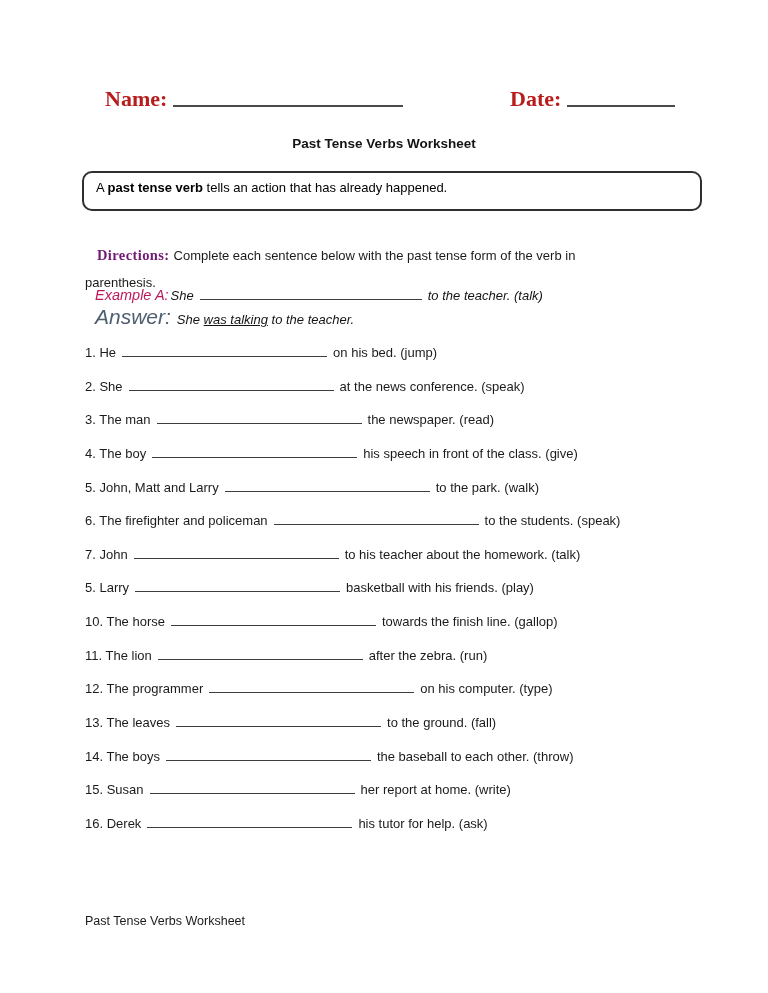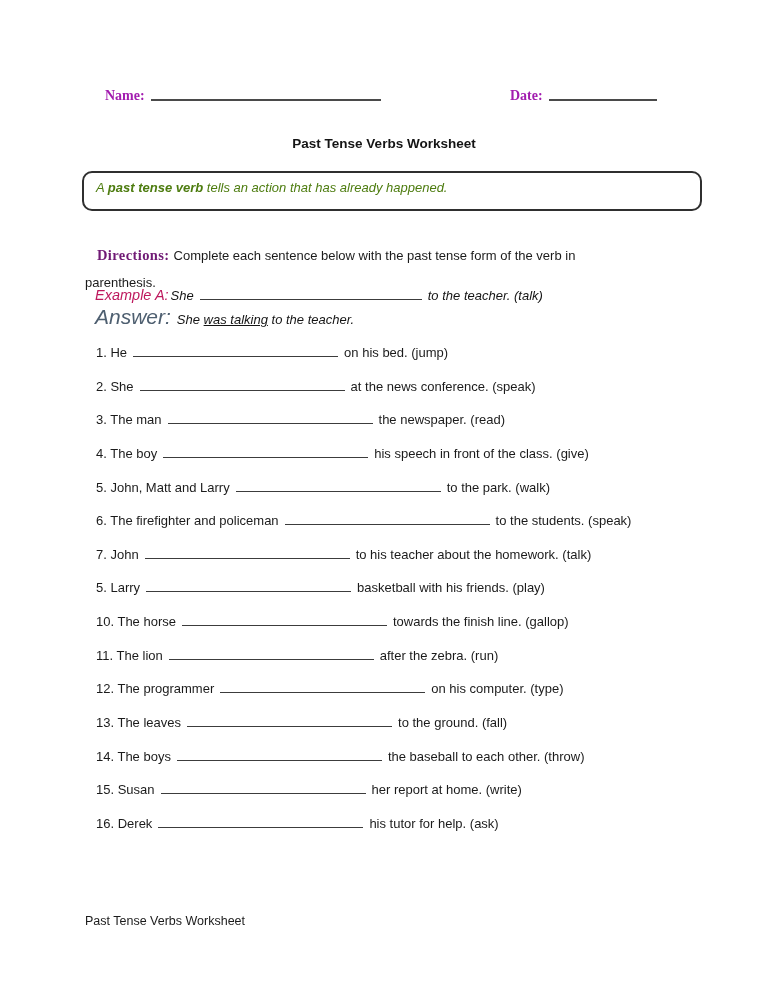--- a/index.html
+++ b/index.html
@@ -2,47 +2,47 @@
 <html><head>
 <meta charset="utf-8">
 <style>
   html,body{margin:0;padding:0;background:#fff;}
   .page{
     position:relative;width:768px;height:993px;background:#ffffff;
     font-family:"Liberation Sans",sans-serif;color:#1b1b1b;overflow:hidden;
   }
   
   .name-date-row{position:absolute;top:86px;left:0;width:768px;height:30px;
-    font-family:"Liberation Serif",serif;font-weight:bold;font-size:14px;color:#a21caf;}
+    font-family:"Liberation Serif",serif;font-weight:bold;font-size:22px;color:#b91c1c;}
   .name-field{position:absolute;left:105px;top:0;white-space:nowrap;}
   .date-field{position:absolute;left:510px;top:0;white-space:nowrap;}
   .u-line{display:inline-block;border-bottom:2px solid #4a4a4a;height:13px;vertical-align:-1px;margin-left:6px;}
   .name-line{width:230px;}
   .date-line{width:108px;}
   
   .title{position:absolute;top:136px;left:0;width:768px;text-align:center;
     font-weight:bold;font-size:13.5px;color:#141414;}
   
   .def-box{position:absolute;left:82px;top:171px;width:600px;height:25px;
     border:2px solid #2f2f2f;border-radius:10px;padding:7px 4px 4px 12px;
-    font-size:13px;color:#4d7c0f;background:#fff;font-style:italic;}
+    font-size:13px;color:#000000;background:#fff;}
   
   .directions{position:absolute;left:85px;top:229px;width:548px;
     font-size:13px;line-height:27px;text-indent:12px;color:#1b1b1b;}
   .dir-label{font-family:"Liberation Serif",serif;color:#701a75;font-size:14.5px;
     letter-spacing:0.4px;font-weight:600;margin-right:4px;}
   
   .example-block{position:absolute;left:95px;top:285px;font-size:13px;font-style:italic;color:#141414;}
   .ex-line{white-space:nowrap;line-height:21px;}
   .ex-label{color:#be185d;font-size:14.5px;margin-right:2px;font-style:italic;font-weight:500;}
   .ans-label{color:#4e5f70;font-size:21px;margin-right:6px;font-style:italic;font-weight:500;}
   .ex-blank{display:inline-block;width:222px;border-bottom:1.3px solid #3c3c3c;height:11px;margin:0 6px;}
   .ans-underline{text-decoration:underline;}
   
-  .items{position:absolute;left:96px;top:336px;width:660px;font-size:13px;}
+  .items{position:absolute;left:85px;top:336px;width:660px;font-size:13px;}
   .item-row{line-height:33.65px;height:33.65px;white-space:nowrap;}
   .blank{display:inline-block;width:205px;border-bottom:1.3px solid #3c3c3c;height:11px;margin:0 6px;}
   
   .footer{position:absolute;left:85px;top:914px;font-size:12.5px;color:#1b1b1b;}
 </style>
 </head>
 <body>
 
 <div class="page">
 

